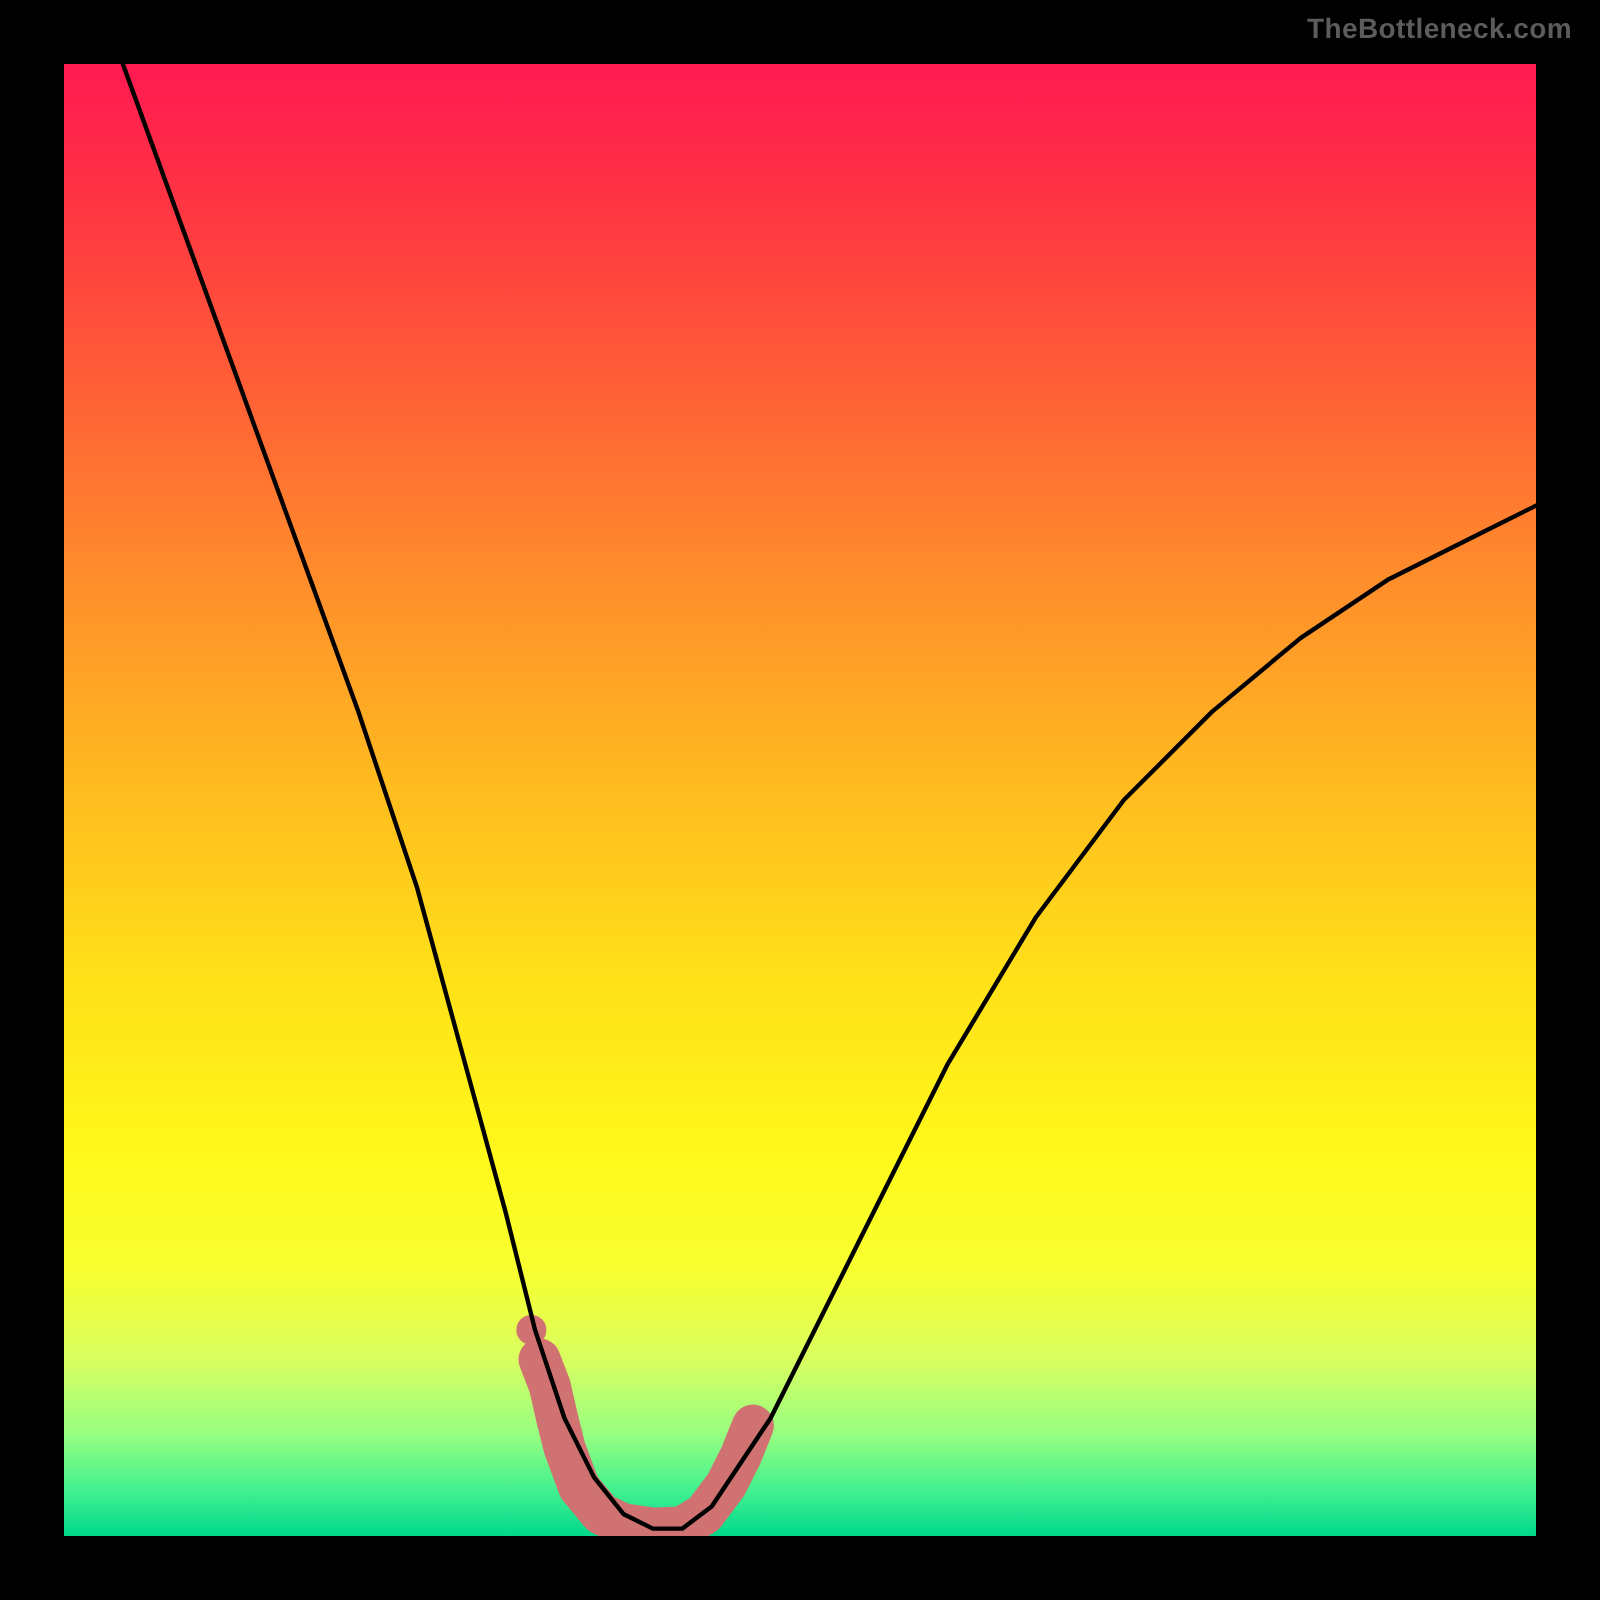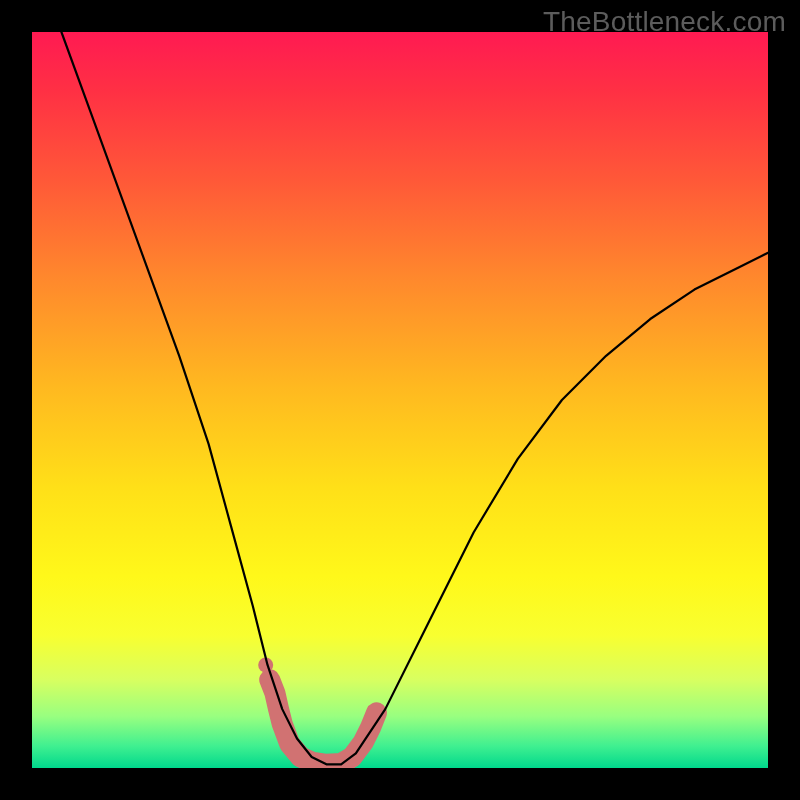--- a/index.html
+++ b/index.html
@@ -39,23 +39,23 @@
       #98ff80 93%,
       #40f090 97%,
       #00d88c 100%
     );
   }
   .watermark {
     position: absolute;
     top: 6px;
     right: 14px;
     color: #5c5c5c;
-    font-size: 28px;
+    font-size: 14px;
     letter-spacing: 0.2px;
-    font-weight: 400;
+    font-weight: 700;
   }
   svg {
     position: absolute;
     left: 0;
     top: 0;
   }
 </style>
 </head>
 <body>
 

